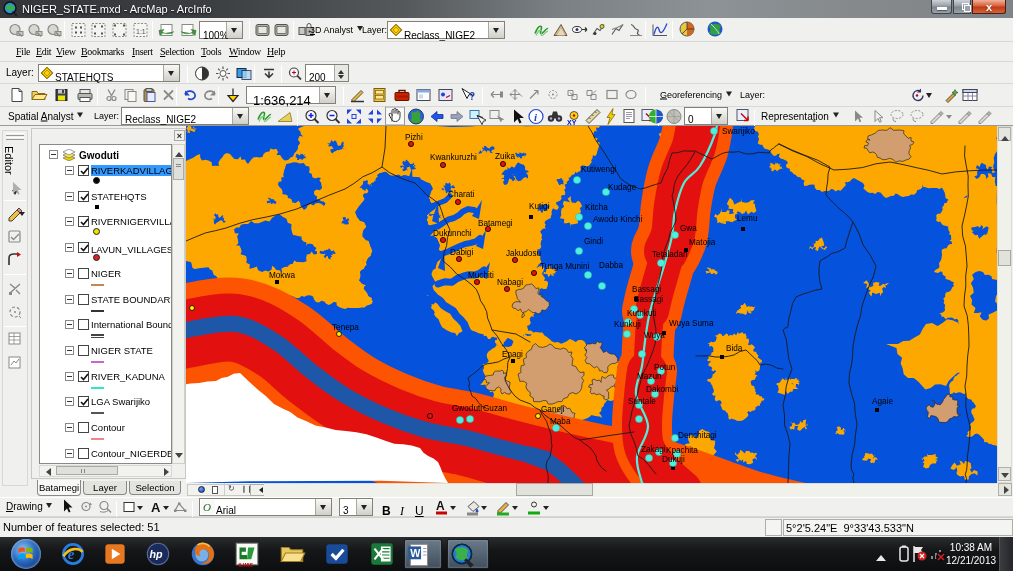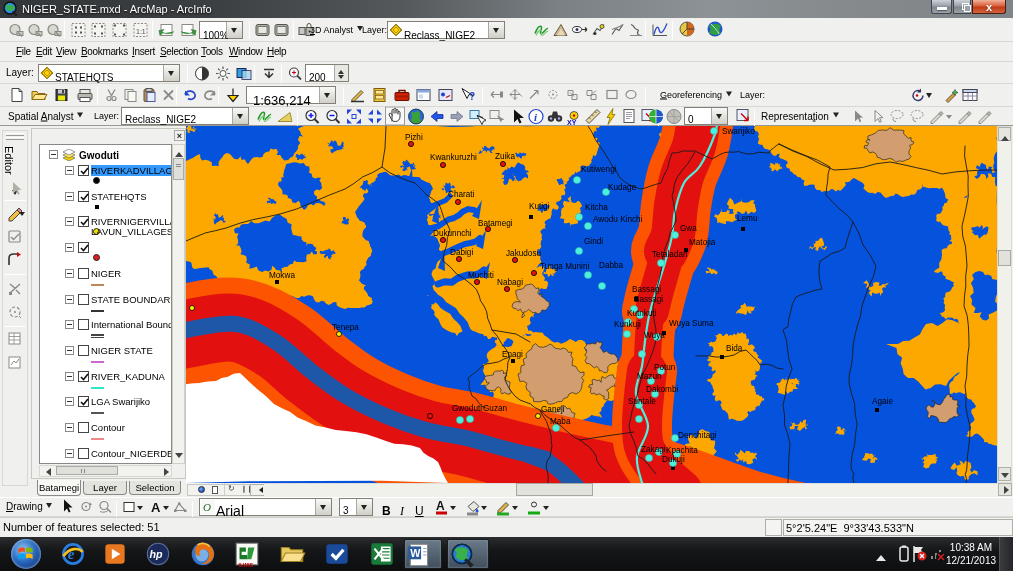--- a/index.html
+++ b/index.html
@@ -191,21 +191,21 @@
     </span>
     <span class="abs" style="left:706px;top:2px;width:17px;height:17px">
       <svg width="18" height="18" viewBox="0 0 18 18">
         <circle cx="9" cy="9" r="7.5" fill="#2255cc"></circle>
         <path d="M3 6c3-3 9-3 12 0-2 3-2 5 0 7-4 3-9 2-12 0 2-3 2-4 0-7z" fill="#30a040"></path>
         <path d="M5 4c2 2 7 7 8 10" stroke="#d0d0ff" stroke-width="1" fill="none"></path>
       </svg>
     </span>
 </div>
 
-<div class="tb" style="top:42px;height:20px;">
+<div class="tb" style="top:42px;height:20px;font-family:Liberation Serif, serif;">
   <div style="position:relative;height:20px;font-size:10px;letter-spacing:-0.35px;">
     <span class="abs" style="left:16px;top:4px"><span class="u">F</span>ile</span>
     <span class="abs" style="left:36px;top:4px"><span class="u">E</span>dit</span>
     <span class="abs" style="left:56px;top:4px"><span class="u">V</span>iew</span>
     <span class="abs" style="left:81px;top:4px"><span class="u">B</span>ookmarks</span>
     <span class="abs" style="left:132px;top:4px"><span class="u">I</span>nsert</span>
     <span class="abs" style="left:160px;top:4px"><span class="u">S</span>election</span>
     <span class="abs" style="left:201px;top:4px"><span class="u">T</span>ools</span>
     <span class="abs" style="left:229px;top:4px"><span class="u">W</span>indow</span>
     <span class="abs" style="left:267px;top:4px"><span class="u">H</span>elp</span>
@@ -799,21 +799,21 @@
       <span class="abs" style="left:60px;top:88.4px;font-size:9.5px;white-space:nowrap;max-width:80px;overflow:hidden;display:inline-block;">RIVERNIGERVILLAGES</span>
       <span class="abs" style="left:62px;top:100.4px;width:7px;height:7px;border-radius:50%;background:#f0e000;border:1px solid #222;"></span>
       <span class="abs" style="left:34px;top:115.10000000000001px;width:9px;height:9px;border:1px solid #888;background:#fff;">
         <span class="abs" style="left:1px;top:3px;width:5px;height:1px;background:#333"></span>
       </span>
       <span class="abs" style="left:47px;top:114.10000000000001px;width:11px;height:11px;border:1px solid #444;background:#fff;">
         <svg width="11" height="11" viewBox="0 0 11 11">
           <path d="M2 5l2.5 2.5L9 2" stroke="#111" stroke-width="1.6" fill="none"></path>
         </svg>
       </span>
-      <span class="abs" style="left:60px;top:98px;font-size:9.5px;white-space:nowrap;max-width:80px;overflow:hidden;display:inline-block;">LAVUN_VILLAGES</span>
+      <span class="abs" style="left:60px;top:116px;font-size:9.5px;white-space:nowrap;max-width:80px;overflow:hidden;display:inline-block;">LAVUN_VILLAGES</span>
       <span class="abs" style="left:62px;top:126.10000000000001px;width:7px;height:7px;border-radius:50%;background:#e02020;border:1px solid #222;"></span>
       <span class="abs" style="left:34px;top:140.8px;width:9px;height:9px;border:1px solid #888;background:#fff;">
         <span class="abs" style="left:1px;top:3px;width:5px;height:1px;background:#333"></span>
       </span>
       <span class="abs" style="left:47px;top:139.8px;width:11px;height:11px;border:1px solid #444;background:#fff;">
         <svg width="11" height="11" viewBox="0 0 11 11"></svg>
       </span>
       <span class="abs" style="left:60px;top:139.8px;font-size:9.5px;white-space:nowrap;max-width:80px;overflow:hidden;display:inline-block;">NIGER</span>
       <span class="abs" style="left:60px;top:155.8px;width:13px;height:2px;background:#c08858;"></span>
       <span class="abs" style="left:34px;top:166.5px;width:9px;height:9px;border:1px solid #888;background:#fff;">
@@ -1177,21 +1177,21 @@
       </svg>
     </span>
     <span class="abs" style="left:192px;top:3px;width:1px;height:18px;background:#b8b8b0;border-right:1px solid #fff;"></span>
     <span class="abs" style="left:199px;top:50%;transform:translateY(-50%);width:133px;height:18px;background:#fff;border:1px solid #848078;">
       <span class="abs" style="left:1px;top:1px;width:14px;height:14px">
         <svg width="14" height="14" viewBox="0 0 14 14">
           <rect width="14" height="14" fill="#f8f8f8"></rect>
           <text x="2" y="11" font-size="11" font-style="italic" fill="#2a6a2a" font-family="Liberation Serif">O</text>
         </svg>
       </span>
-      <span class="abs" style="left:16px;top:2px;font-size:14px;white-space:nowrap">Arial</span>
+      <span class="abs" style="left:16px;top:2px;font-size:10px;white-space:nowrap">Arial</span>
       <span class="abs" style="right:0px;top:0px;bottom:0px;width:16px;background:linear-gradient(#f8f8f6,#d0d0c8);border-left:1px solid #a8a8a0;">
         <span class="abs" style="left:4px;top:6px;width:0;height:0;border:3.5px solid transparent;border-top:5px solid #222;"></span>
       </span>
     </span>
     <span class="abs" style="left:339px;top:50%;transform:translateY(-50%);width:34px;height:18px;background:#fff;border:1px solid #848078;">
       <span class="abs" style="left:1px;top:1px;width:14px;height:14px"></span>
       <span class="abs" style="left:3px;top:2px;font-size:10px;white-space:nowrap">3</span>
       <span class="abs" style="right:0px;top:0px;bottom:0px;width:16px;background:linear-gradient(#f8f8f6,#d0d0c8);border-left:1px solid #a8a8a0;">
         <span class="abs" style="left:4px;top:6px;width:0;height:0;border:3.5px solid transparent;border-top:5px solid #222;"></span>
       </span>

